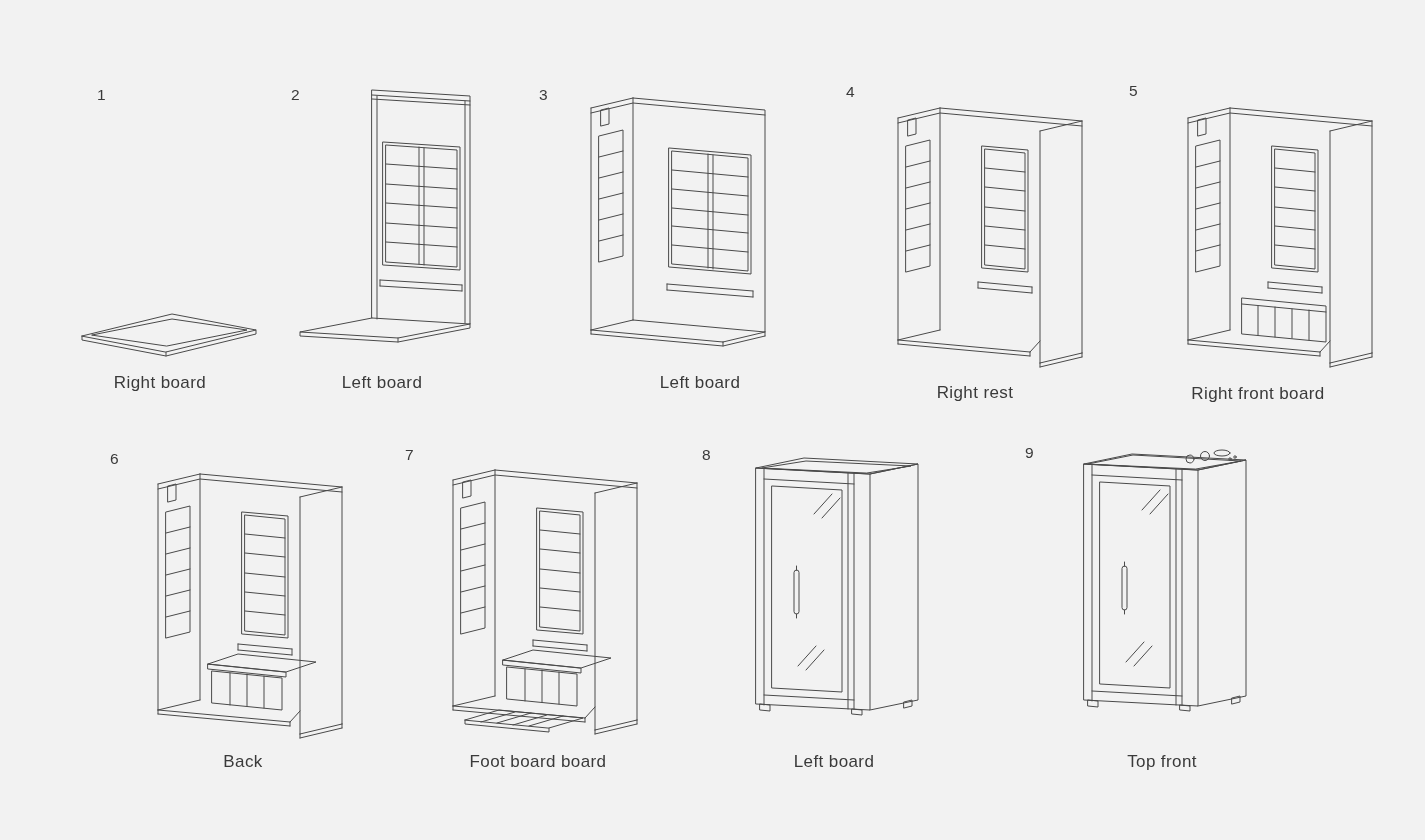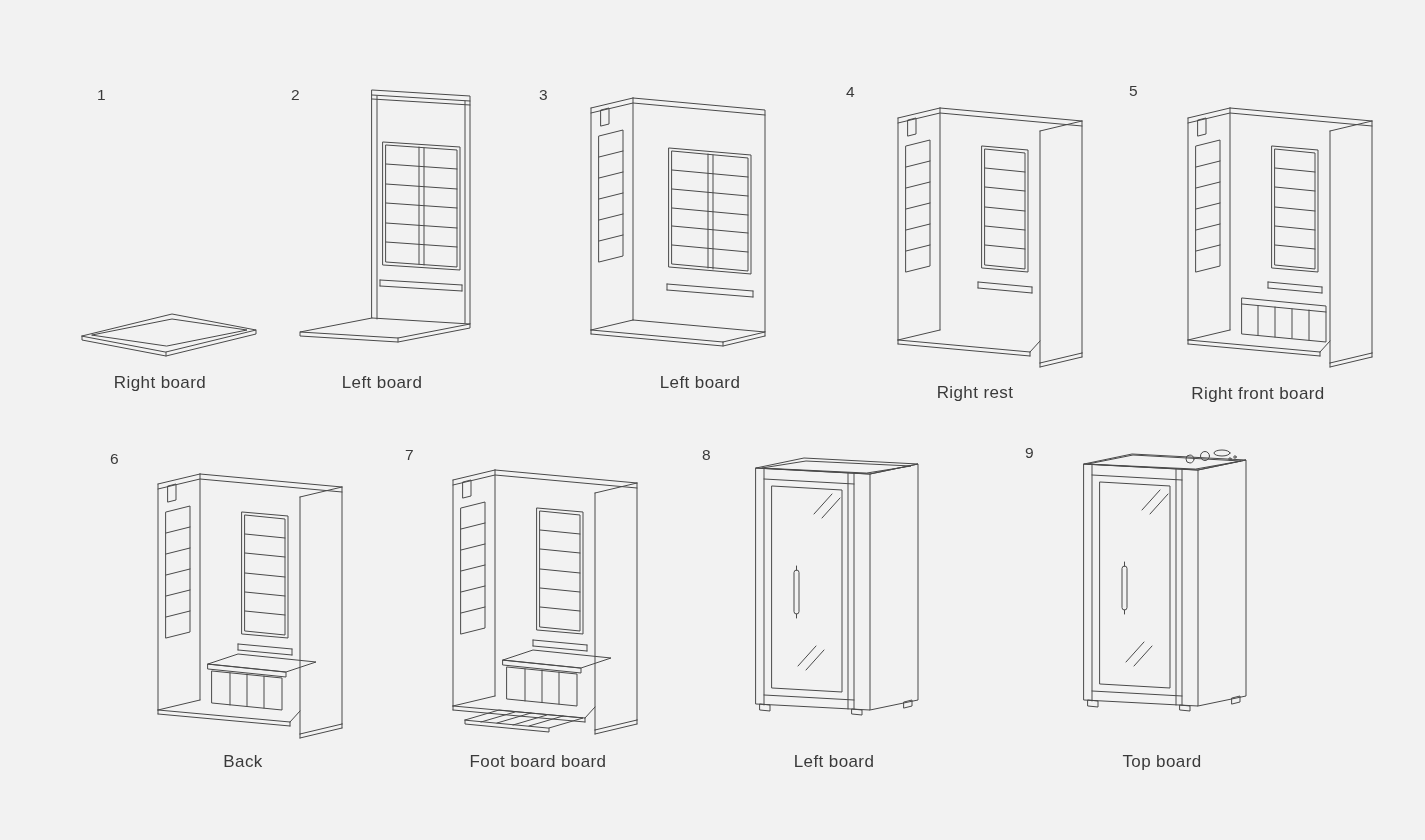--- a/index.html
+++ b/index.html
@@ -206,16 +206,16 @@
       <path class="ln" d="M16 31 L106 36 M16 247 L106 252"></path>
       <path class="ln" d="M24 38 L94 42 L94 244 L24 240 Z"></path>
       <rect class="ln" x="46" y="122" width="5" height="44" rx="2.5"></rect>
       <path class="ln" d="M48.5 118 L48.5 122 M48.5 166 L48.5 170"></path>
       <path class="ln" d="M66 66 L84 46 M74 70 L92 50"></path>
       <path class="ln" d="M50 218 L68 198 M58 222 L76 202"></path>
       <path class="ln" d="M12 256 L22 257 L22 263 L12 262 Z"></path>
       <path class="ln" d="M104 261 L114 262 L114 267 L104 266 Z"></path>
       <path class="ln" d="M156 254 L164 252 L164 258 L156 260 Z"></path>
     </svg>
-    <div class="label" style="left:1062px;top:752px;width:200px">Top board</div>
+    <div class="label" style="left:1062px;top:752px;width:200px">Top front</div>
   </section>
 
 </div>
 
 </body></html>

